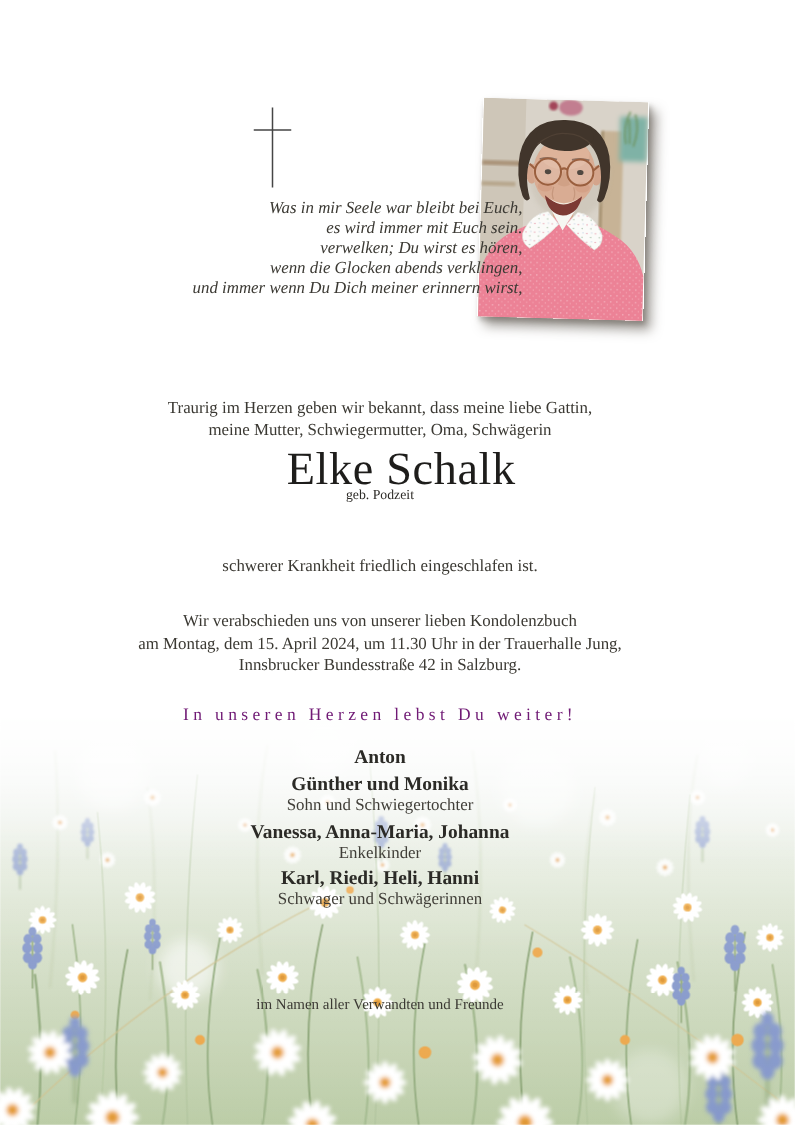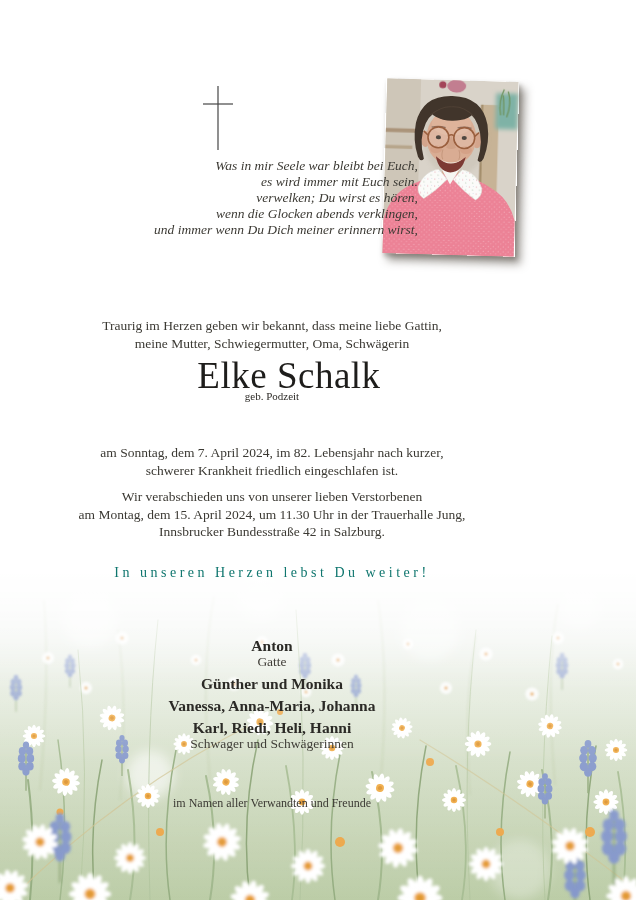--- a/index.html
+++ b/index.html
@@ -3,44 +3,44 @@
 <meta charset="utf-8">
 <style>
   html,body{margin:0;padding:0;background:#888;}
   .page{
     position:relative;width:636px;height:900px;margin:0 auto;
     background:#ffffff;overflow:hidden;
     font-family:"Liberation Serif","DejaVu Serif",serif;
     color:#35332e;
   }
   .abs{position:absolute;}
-  .centered{left:0;width:544px;text-align:center;}
+  .centered{left:0;width:544px;text-align:center;padding-left:32px;}
 
   
   .cross{left:202px;top:85px;width:32px;height:66px;}
 
   
   .poem{left:18px;top:158px;width:400px;text-align:right;
         font-style:italic;font-size:13.5px;line-height:16px;color:#3b3933;}
 
   
   .photo{left:384px;top:80px;width:133px;height:175px;
          transform:rotate(1.6deg);
          box-shadow:6px 7px 9px rgba(70,62,52,.5),2px 3px 4px rgba(70,62,52,.3);
          z-index:3;}
   .photo svg{display:block;width:100%;height:100%;}
 
   .announcement{top:317px;font-size:13.5px;line-height:17.5px;color:#3b3933;}
   .deceased-name{top:354px;font-size:37px;letter-spacing:.5px;color:#1e1d1b;margin-left:17px;}
   .maiden-name{top:390px;font-size:11px;font-weight:normal;color:#2c2a26;}
   .passing{top:444px;font-size:13.5px;line-height:17.5px;color:#3b3933;}
   .farewell{top:488px;font-size:13.5px;line-height:17.5px;color:#3b3933;}
-  .motto{top:565px;font-size:14px;letter-spacing:3.5px;color:#0f766e;}
-
-  .mourners{top:597px;margin-top:40px;}
+  .motto{top:565px;font-size:14px;letter-spacing:3.5px;color:#701a75;}
+
+  .mourners{top:597px;}
   .mourner{margin-bottom:5px;}
   .mourner .names{font-size:15.5px;font-weight:bold;line-height:17px;color:#2b2a26;}
   .mourner .relation{font-size:13.5px;line-height:15.5px;color:#403e38;}
 
   .closing{top:796px;font-size:12px;color:#3b3933;}
   .footer-note{top:872px;font-size:12px;color:#3a3832;}
 
   .text-layer{z-index:4;}
 
   
@@ -340,42 +340,42 @@
 
   <div class="abs centered announcement text-layer">
     <div>Traurig im Herzen geben wir bekannt, dass meine liebe Gattin,</div>
     <div>meine Mutter, Schwiegermutter, Oma, Schwägerin</div>
   </div>
 
   <div class="abs centered deceased-name text-layer">Elke Schalk</div>
   <div class="abs centered maiden-name text-layer">geb. Podzeit</div>
 
   <div class="abs centered passing text-layer">
-    <div>am Sonntag, dem 7. April 2024, im 82. Lebensjahr nach kurzer,</div>
     <div>schwerer Krankheit friedlich eingeschlafen ist.</div>
   </div>
 
   <div class="abs centered farewell text-layer">
-    <div>Wir verabschieden uns von unserer lieben Verstorbenen</div>
+    <div>Wir verabschieden uns von unserer lieben Kondolenzbuch</div>
     <div>am Montag, dem 15. April 2024, um 11.30 Uhr in der Trauerhalle Jung,</div>
     <div>Innsbrucker Bundesstraße 42 in Salzburg.</div>
   </div>
 
   <div class="abs centered motto text-layer">In unseren Herzen lebst Du weiter!</div>
 
   <div class="abs centered mourners text-layer">
     <div class="mourner">
       <div class="names">Anton</div>
-      <div class="relation">Gatte</div>
     </div>
     <div class="mourner">
       <div class="names">Günther und Monika</div>
+      <div class="relation">Sohn und Schwiegertochter</div>
     </div>
     <div class="mourner">
       <div class="names">Vanessa, Anna-Maria, Johanna</div>
+      <div class="relation">Enkelkinder</div>
     </div>
     <div class="mourner">
       <div class="names">Karl, Riedi, Heli, Hanni</div>
       <div class="relation">Schwager und Schwägerinnen</div>
     </div>
   </div>
 
   <div class="abs centered closing text-layer">im Namen aller Verwandten und Freunde</div>
 
 

